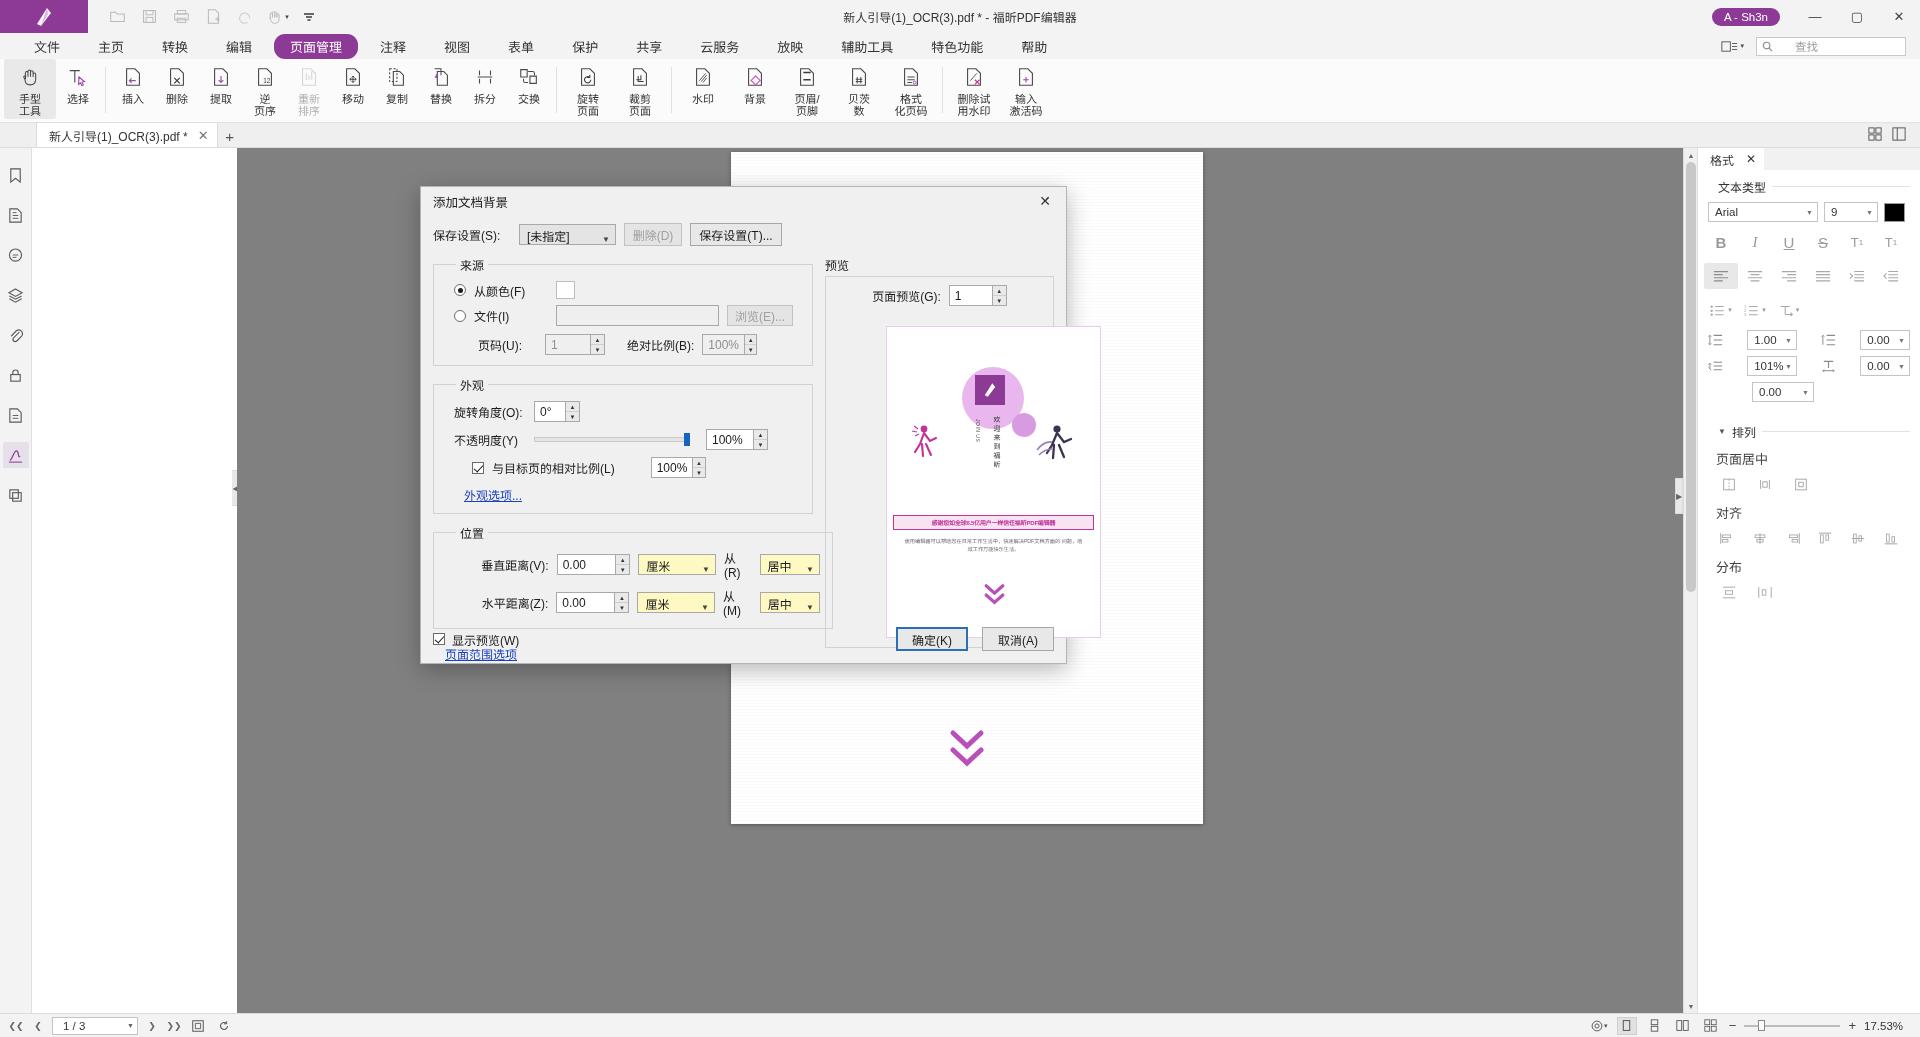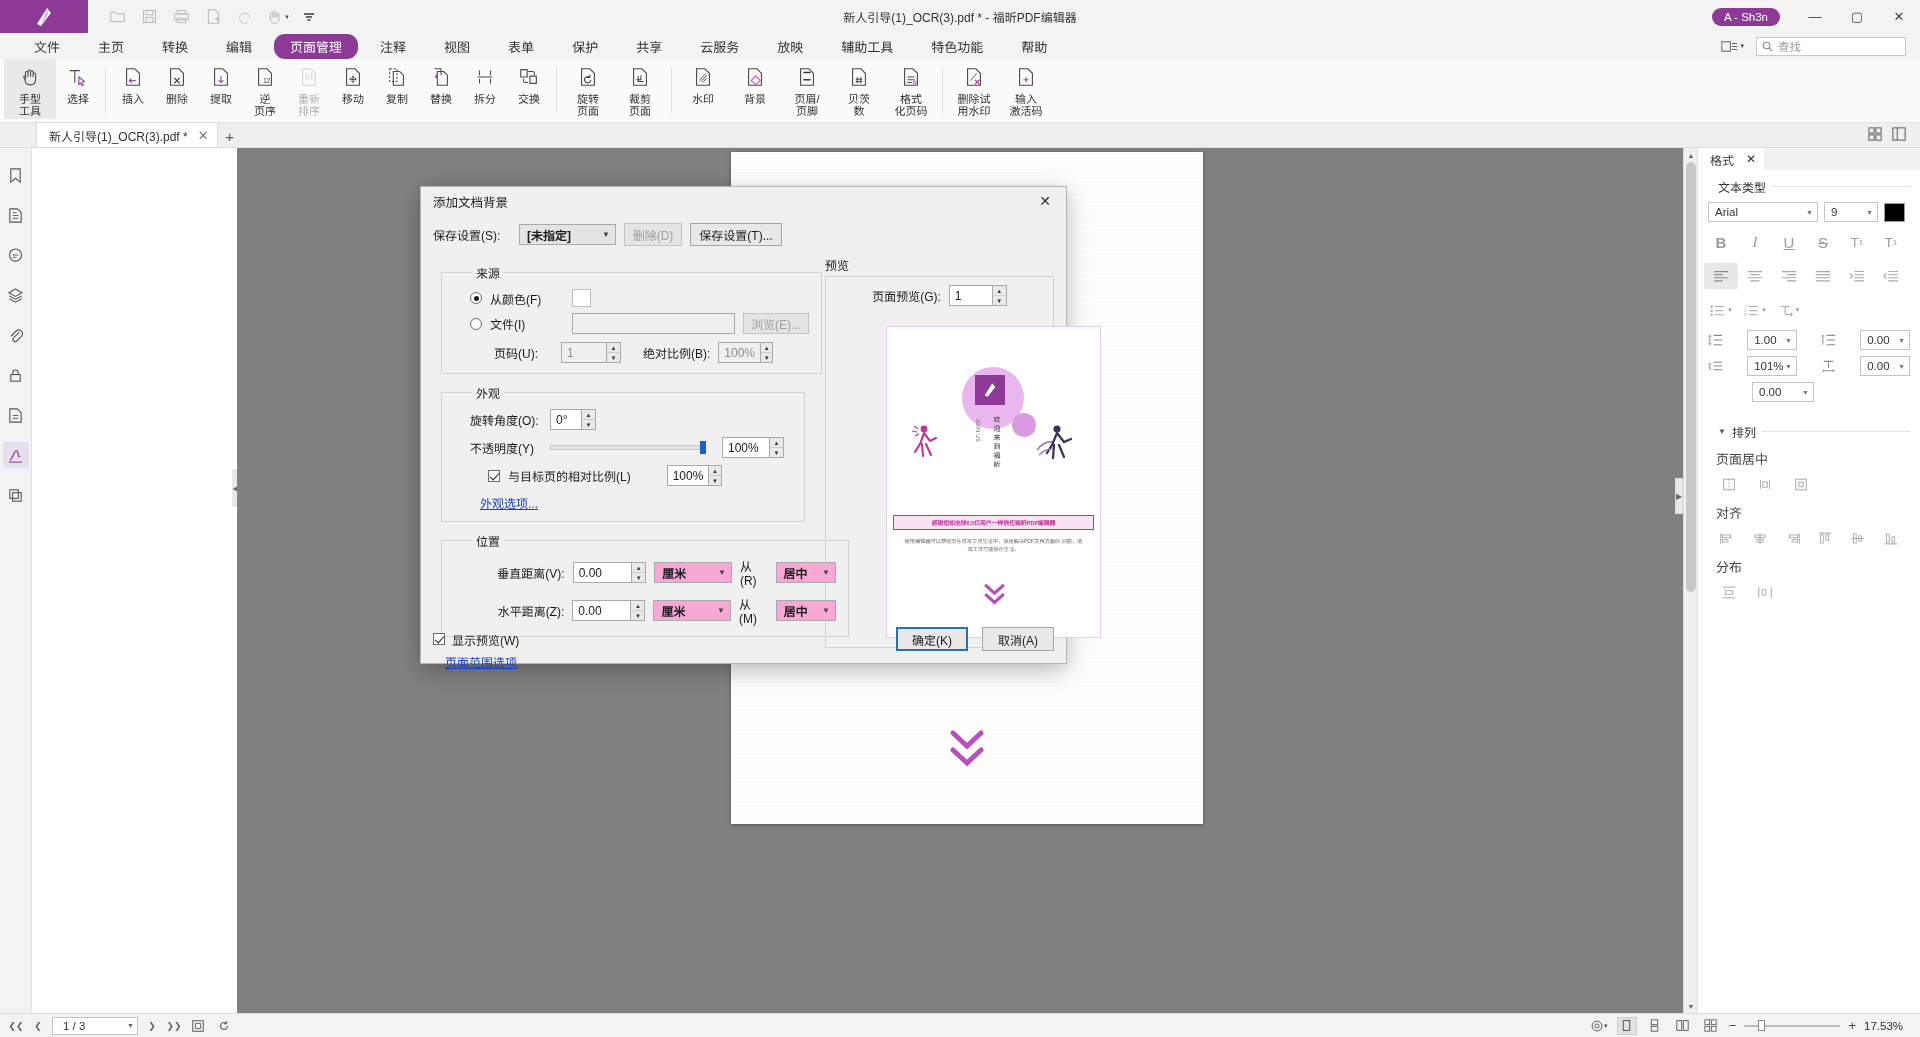--- a/index.html
+++ b/index.html
@@ -57,21 +57,21 @@
     padding: 3px 16px; font-size: 13px; color: #333; border-radius: 11px;
     margin-right: 6px; white-space: nowrap;
   }
   .menu-item.active { background: #8c3a96; color: #fff; }
   .menubar-right {
     position: absolute; right: 14px; top: 0; height: 26px;
     display: flex; align-items: center; gap: 8px;
   }
   .search-box {
     width: 150px; height: 19px; border: 1px solid #c9c9c9; background: #fff;
-    display: flex; align-items: center; padding: 0 5px; gap: 5px;
+    display: flex; align-items: center; padding: 0 5px; gap: 22px;
     font-size: 11.5px; color: #9a9a9a;
   }
   .mb-icon-btn { display: flex; align-items: center; gap: 2px; padding: 2px 4px; }
 
   
   .ribbon {
     position: absolute; top: 59px; left: 0; width: 1920px; height: 64px;
     background: #fbfbfb; border-bottom: 1px solid #e2e2e2;
     display: flex; align-items: flex-start; padding-left: 4px;
   }
@@ -222,35 +222,35 @@
     font-size: 12.5px; color: #1b1b1b; background: #f0f0f0;
   }
   .dlg-title .t { flex: 1; }
   .dlg-close { width: 26px; height: 22px; display: flex; align-items: center; justify-content: center; color: #333; font-size: 14px; }
   .dlg-body { position: relative; padding: 0 12px; }
 
   .row { display: flex; align-items: center; gap: 8px; }
   .lbl { font-size: 12px; color: #1b1b1b; }
   .cbo {
     height: 21px; border: 1px solid #a9a9a9; background: #e4e4e4;
-    display: flex; align-items: center; justify-content: space-between;
-    padding: 0 5px 0 7px; font-size: 12px; color: #1b1b1b; font-weight: bold;
-  }
-  .cbo.white { background: #f9a8d4; }
+    display: flex; align-items: flex-end; justify-content: space-between;
+    padding: 0 5px 0 7px; font-size: 12px; color: #1b1b1b;
+  }
+  .cbo.white { background: #fef9c3; }
   .cbo .car { font-size: 8px; color: #444; }
   .btn {
     height: 23px; border: 1px solid #a6a6a6; background: #e8e8e8;
     display: flex; align-items: center; justify-content: center;
     padding: 0 12px; font-size: 12px; color: #1b1b1b;
   }
   .btn.disabled { color: #a0a0a0; background: #e4e4e4; border-color: #c2c2c2; }
   .btn.primary { border: 2px solid #2b6fb5; background: #e8e8e8; }
 
   fieldset.grp {
-    border: 1px solid #d2d2d2; margin: 8px; padding: 6px 12px 10px 28px;
+    border: 1px solid #d2d2d2; margin: 0; padding: 6px 12px 10px 20px;
     position: relative;
   }
   fieldset.grp > legend { font-size: 12px; color: #1b1b1b; padding: 0 4px; margin-left: 2px; }
 
   .radio { width: 12px; height: 12px; border: 1px solid #6c6c6c; border-radius: 50%; background: #fff; position: relative; flex: none; }
   .radio.on::after { content: ""; position: absolute; left: 2.5px; top: 2.5px; width: 5px; height: 5px; background: #1b1b1b; border-radius: 50%; }
   .chk { width: 12px; height: 12px; border: 1px solid #6c6c6c; background: #fff; position: relative; flex: none; }
   .chk.on::after {
     content: ""; position: absolute; left: 3px; top: 0px; width: 4px; height: 8px;
     border: solid #1b1b1b; border-width: 0 1.6px 1.6px 0; transform: rotate(42deg);

